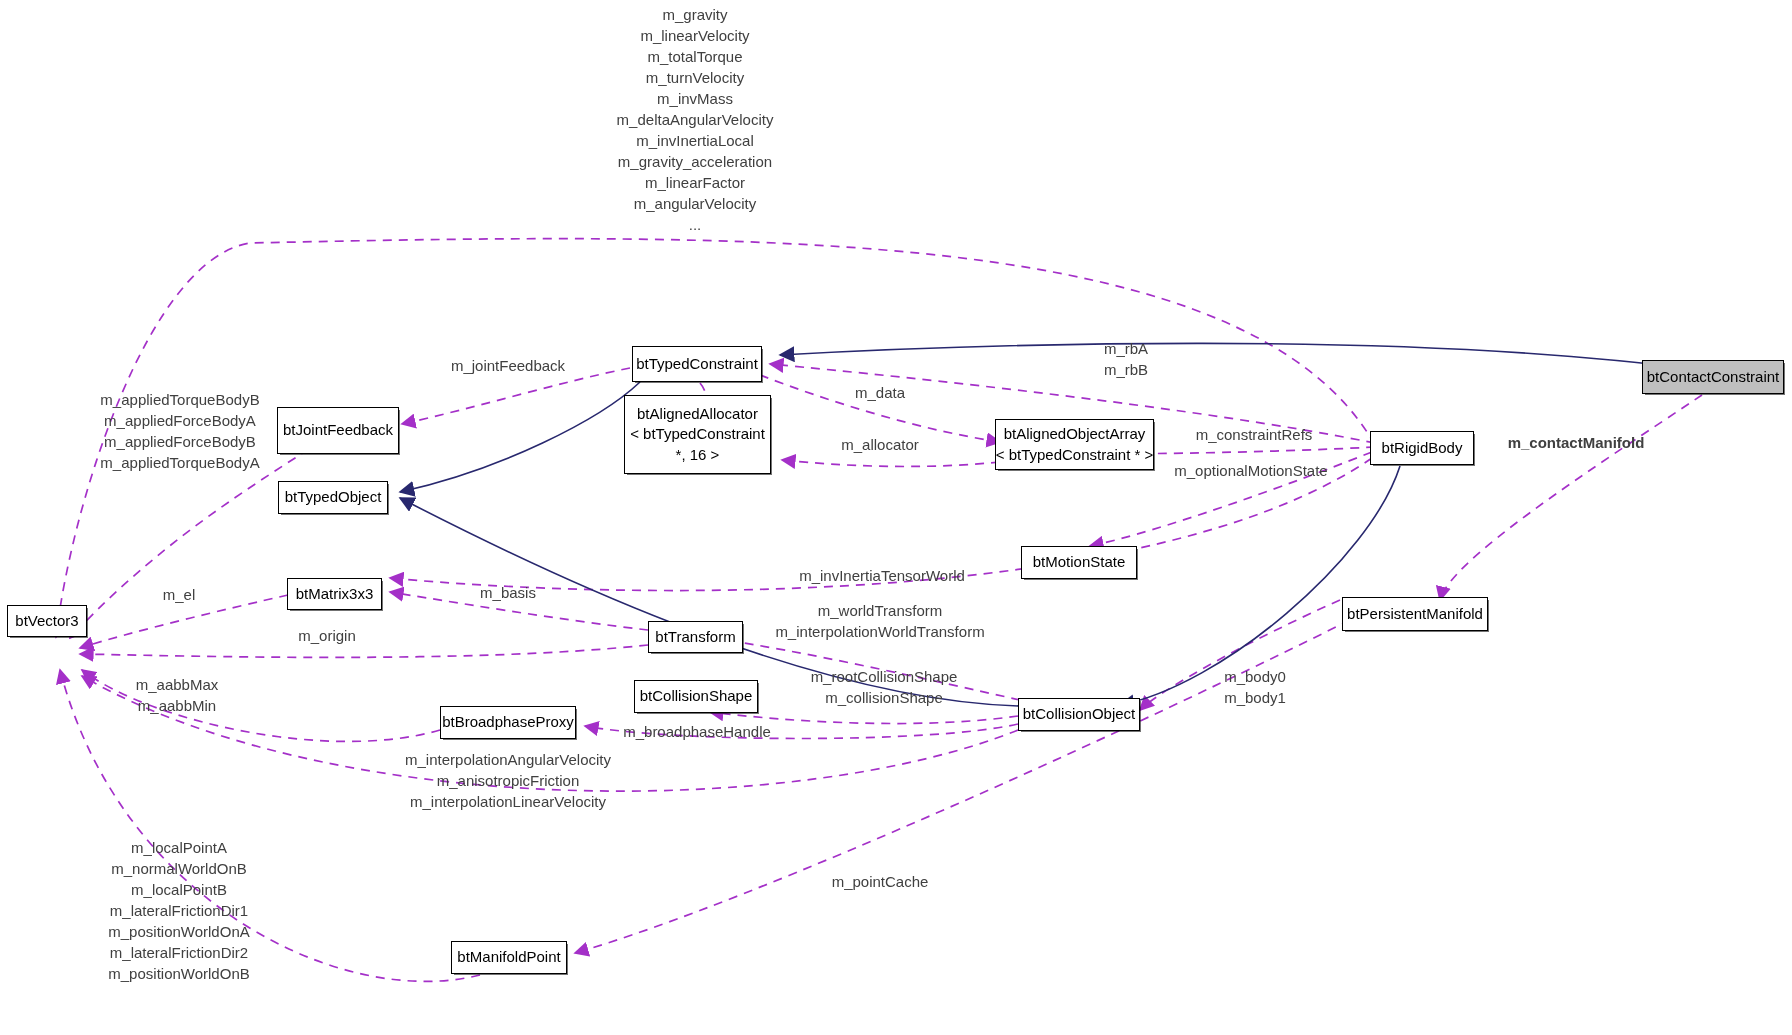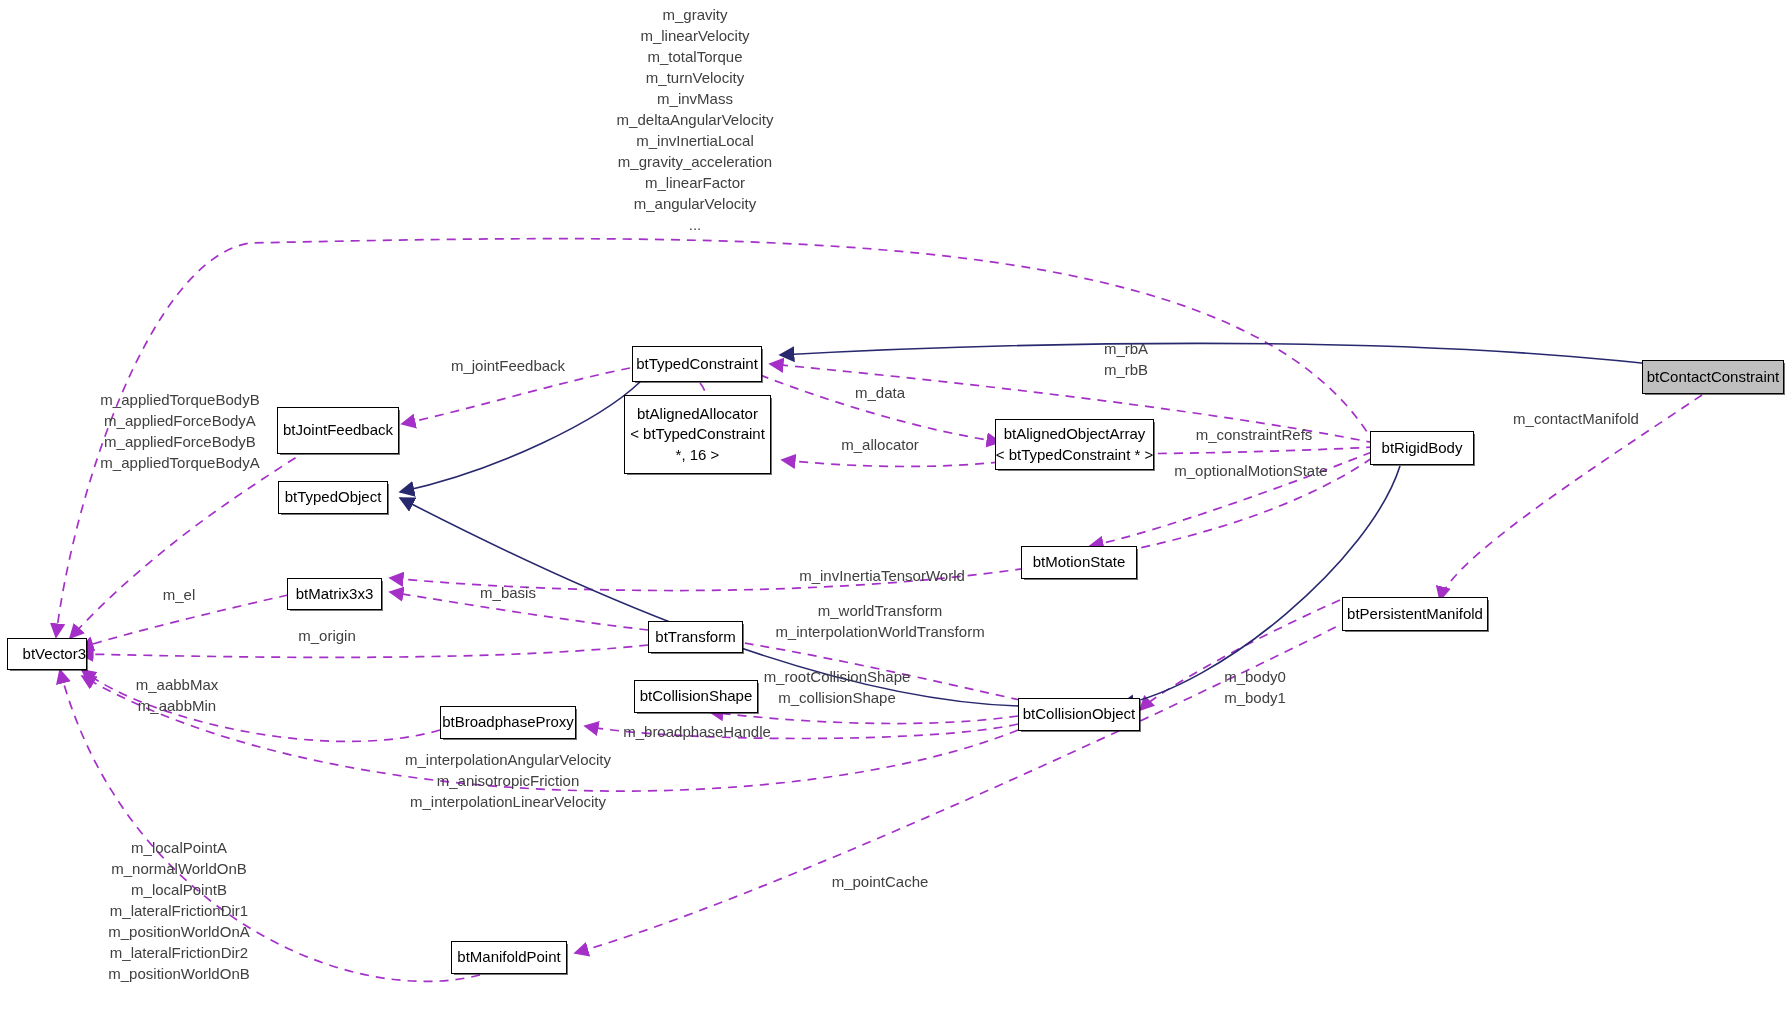--- a/index.html
+++ b/index.html
@@ -156,21 +156,21 @@
   </div>
 
   <div class="node" style="left:287px;top:578px;width:95px;height:32px;">
     <span class="ln">btMatrix3x3</span>
   </div>
 
   <div class="node" style="left:648px;top:621px;width:95px;height:32px;">
     <span class="ln">btTransform</span>
   </div>
 
-  <div class="node" style="left:7px;top:638px;width:80px;height:32px;align-items:flex-end;">
+  <div class="node" style="left:7px;top:605px;width:80px;height:32px;">
     <span class="ln">btVector3</span>
   </div>
 
   <div class="node" style="left:634px;top:680px;width:124px;height:33px;">
     <span class="ln">btCollisionShape</span>
   </div>
 
   <div class="node" style="left:440px;top:706px;width:136px;height:33px;">
     <span class="ln">btBroadphaseProxy</span>
   </div>
@@ -222,21 +222,21 @@
   </div>
 
   <div class="elabel c" style="left:1254px;top:424px;">
     <span class="ln">m_constraintRefs</span>
   </div>
 
   <div class="elabel c" style="left:1251px;top:460px;">
     <span class="ln">m_optionalMotionState</span>
   </div>
 
-  <div class="elabel c" style="left:1576px;top:408px;">
+  <div class="elabel c" style="left:1576px;top:432px;font-weight:bold;">
     <span class="ln">m_contactManifold</span>
   </div>
 
   <div class="elabel c" style="left:179px;top:584px;">
     <span class="ln">m_el</span>
   </div>
 
   <div class="elabel c" style="left:508px;top:582px;">
     <span class="ln">m_basis</span>
   </div>
@@ -247,21 +247,21 @@
 
   <div class="elabel c" style="left:882px;top:565px;">
     <span class="ln">m_invInertiaTensorWorld</span>
   </div>
 
   <div class="elabel c" style="left:880px;top:600px;">
     <span class="ln">m_worldTransform</span>
     <span class="ln">m_interpolationWorldTransform</span>
   </div>
 
-  <div class="elabel c" style="left:837px;top:666px;text-align:center;">
+  <div class="elabel c" style="left:884px;top:666px;text-align:center;">
     <span class="ln">m_rootCollisionShape</span>
     <span class="ln">m_collisionShape</span>
   </div>
 
   <div class="elabel c" style="left:697px;top:721px;">
     <span class="ln">m_broadphaseHandle</span>
   </div>
 
   <div class="elabel c" style="left:177px;top:674px;">
     <span class="ln">m_aabbMax</span>

